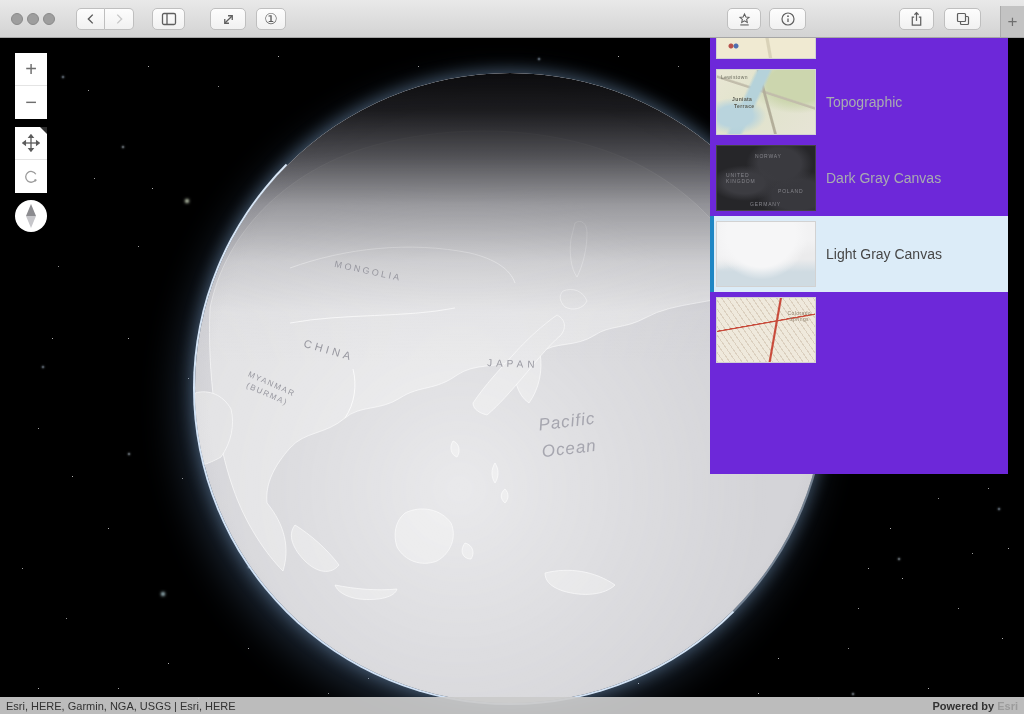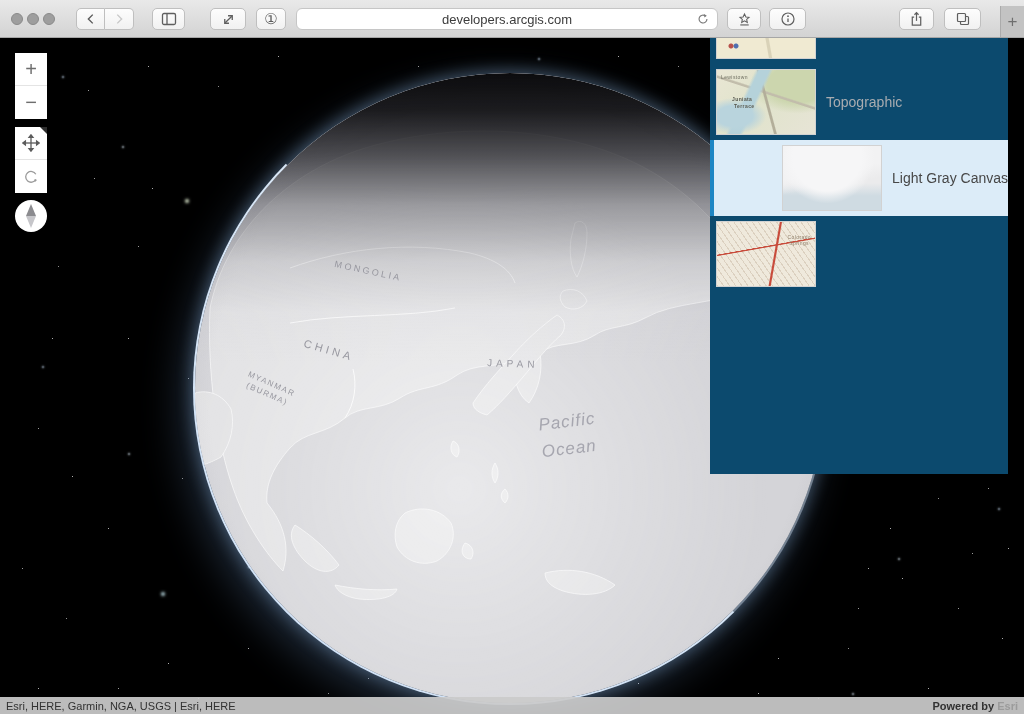--- a/index.html
+++ b/index.html
@@ -83,24 +83,24 @@
   .w-zoom .zbtn:first-child{border-bottom:1px solid #e4e4e4;}
   .w-nav{left:15px;top:89px;width:32px;}
   .w-nav .nbtn{width:32px;height:33px;display:flex;align-items:center;justify-content:center;position:relative;box-sizing:border-box;}
   .w-nav .nbtn:first-child{border-bottom:1px solid #e4e4e4;}
   .corner-tri{position:absolute;top:0;right:0;width:0;height:0;
     border-top:7px solid #2e2e2e;border-left:7px solid transparent;}
   .compass{position:absolute;left:15px;top:162px;width:32px;height:32px;border-radius:50%;background:#fff;
     z-index:10;display:flex;align-items:center;justify-content:center;box-shadow:0 1px 2px rgba(0,0,0,.35);}
 
   
-  .gallery{position:absolute;left:710px;top:0;width:298px;height:436px;background:#0c4a6e;z-index:20;overflow:hidden;}
+  .gallery{position:absolute;left:710px;top:0;width:298px;height:436px;background:#6d28d9;z-index:20;overflow:hidden;}
   .gallery-list{position:relative;margin-top:-50px;}
   .row{height:76px;display:flex;align-items:center;padding-left:6px;box-sizing:border-box;position:relative;}
-  .row.selected{background:var(--sel-bg,#dcecf8);box-shadow:inset 4px 0 0 0 var(--accent,#1e86c4);justify-content:flex-end;}
+  .row.selected{background:var(--sel-bg,#dcecf8);box-shadow:inset 4px 0 0 0 var(--accent,#1e86c4);}
   .thumb{width:100px;height:66px;flex:0 0 auto;position:relative;overflow:hidden;
     border:1px solid #d2d2d2;box-sizing:border-box;}
   .rowlabel{margin-left:10px;font-size:14px;color:#a9acb0;}
   .row.selected .rowlabel{color:#474747;}
   .mlab{position:absolute;font-size:5px;line-height:6px;letter-spacing:.4px;white-space:nowrap;}
 
   .t-streets{background:
     linear-gradient(80deg, rgba(0,0,0,0) 47%, #d9d2b8 48% 50%, rgba(0,0,0,0) 51%),
     radial-gradient(circle at 14px 52px, #b8504a 0 2px, rgba(0,0,0,0) 3px),
     radial-gradient(circle at 19px 52px, #4f6fb0 0 2px, rgba(0,0,0,0) 3px),
@@ -202,29 +202,20 @@
           <line x1="4.5" y1="11.5" x2="11.5" y2="4.5" stroke="#5f5f5f" stroke-width="1.4"></line>
           <path d="M7.5 4 H12 V8.5" fill="none" stroke="#5f5f5f" stroke-width="1.4"></path>
           <path d="M8.5 12 H4 V7.5" fill="none" stroke="#5f5f5f" stroke-width="1.4"></path>
         </svg>
     </div>
 
     <div class="tbtn btn-ext">
       <span>①</span>
     </div>
 
-    <div class="urlbar">
-      <span>developers.arcgis.com</span>
-      <span class="reload">
-        <svg width="14" height="14" viewBox="0 0 16 16">
-            <path d="M12.5 8 A4.5 4.5 0 1 1 10.8 4.5" fill="none" stroke="#7a7a7a" stroke-width="1.3"></path>
-            <path d="M9.2 2.2 L12.4 4.2 L9.6 6.4 Z" fill="#7a7a7a"></path>
-          </svg>
-      </span>
-    </div>
 
     <div class="tbtn btn-fav">
       <svg width="15" height="15" viewBox="0 0 16 16">
           <path d="M8 2.2 L9.5 5.4 L12.8 5.7 L10.3 7.9 L11 11.2 L8 9.4 L5 11.2 L5.7 7.9 L3.2 5.7 L6.5 5.4 Z" fill="none" stroke="#5f5f5f" stroke-width="1.1"></path>
           <line x1="3.5" y1="13.8" x2="12.5" y2="13.8" stroke="#5f5f5f" stroke-width="1.2"></line>
         </svg>
     </div>
 
     <div class="tbtn btn-info">
       <svg width="16" height="16" viewBox="0 0 16 16">
@@ -346,20 +337,30 @@
 
         <div class="row">
           <div class="thumb t-topo">
             <span class="mlab ml1">Lewistown</span>
             <span class="mlab ml2">Juniata</span>
             <span class="mlab ml3">Terrace</span>
           </div>
           <span class="rowlabel">Topographic</span>
         </div>
 
+        <div class="row">
+          <div class="thumb t-dark">
+            <span class="mlab ml1">NORWAY</span>
+            <span class="mlab ml2">UNITED</span>
+            <span class="mlab ml3">KINGDOM</span>
+            <span class="mlab ml4">POLAND</span>
+            <span class="mlab ml5">GERMANY</span>
+          </div>
+          <span class="rowlabel">Dark Gray Canvas</span>
+        </div>
 
         <div class="row selected">
           <div class="thumb t-lgray"></div>
           <span class="rowlabel">Light Gray Canvas</span>
         </div>
 
 
 
         <div class="row">
           <div class="thumb t-terrain">

